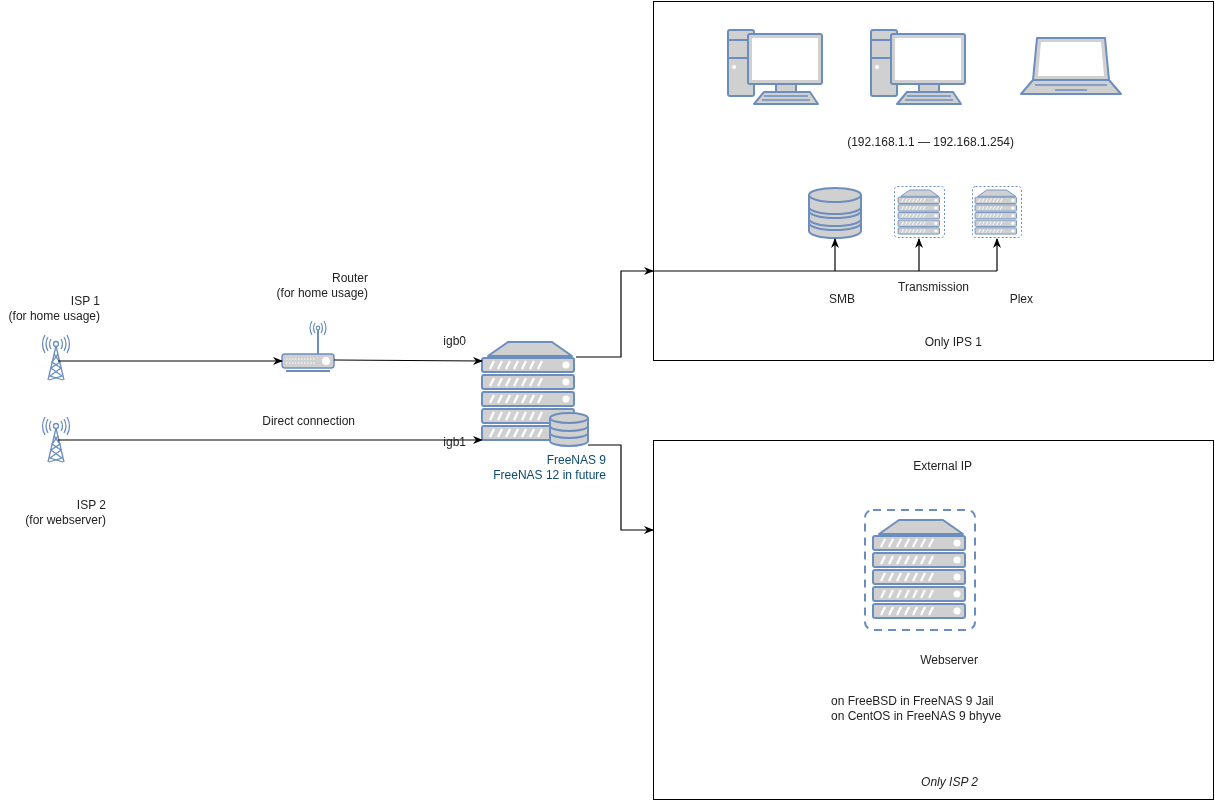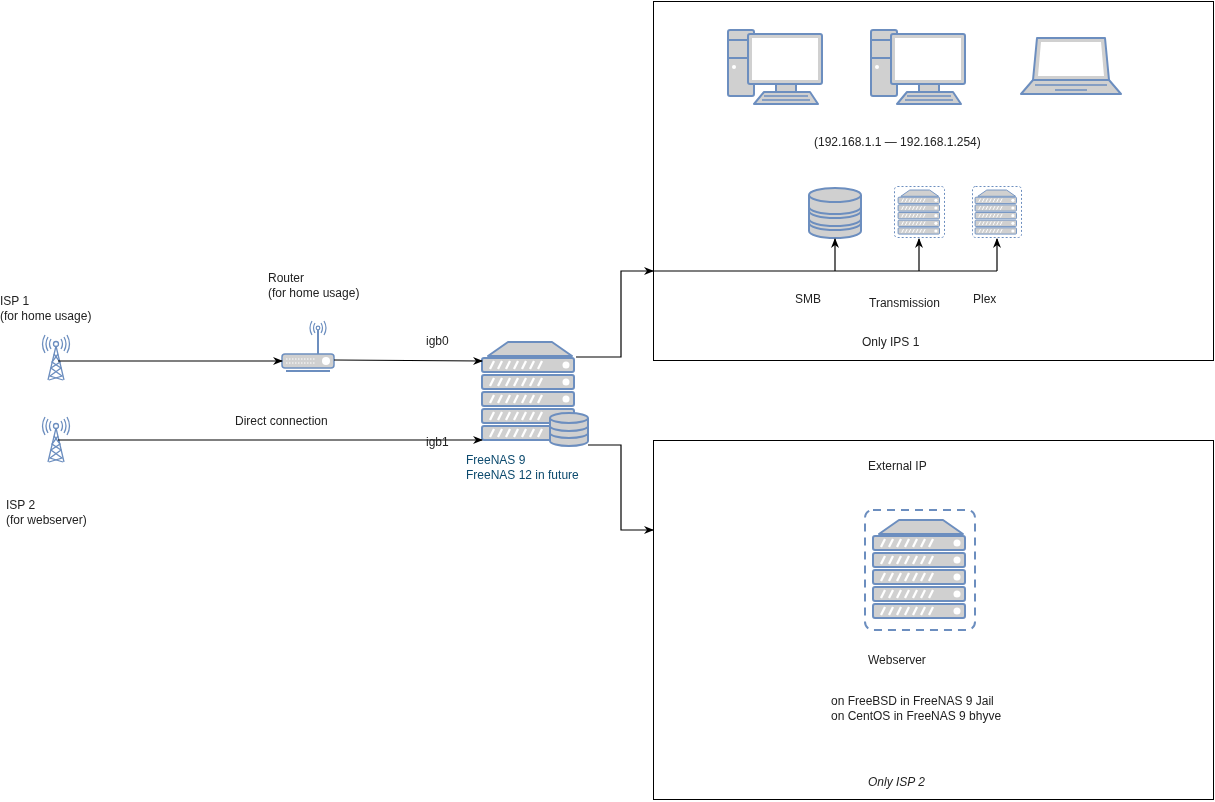--- a/index.html
+++ b/index.html
@@ -1,19 +1,19 @@
 <!DOCTYPE html>
 <html><head>
 <meta charset="utf-8">
 <style>
   html, body { margin: 0; padding: 0; background: #ffffff; }
   body { width: 1215px; height: 802px; position: relative; overflow: hidden;
          font-family: "Liberation Sans", sans-serif; font-size: 12px; color: #222; }
   svg#canvas { position: absolute; left: 0; top: 0; }
-  .lbl { position: absolute; text-align: left; line-height: 15px; white-space: nowrap; }
+  .lbl { position: absolute; text-align: right; line-height: 15px; white-space: nowrap; }
   .blue { color: #0c4a6e; }
   .left { text-align: left; }
 </style>
 </head>
 <body>
 
 <svg id="canvas" width="1215" height="802" viewBox="0 0 1215 802" xmlns="http://www.w3.org/2000/svg">
   <defs>
     <marker id="arrow" markerWidth="10" markerHeight="10" refX="9" refY="5" orient="auto" markerUnits="userSpaceOnUse">
       <path d="M0,1 L10,5 L0,9 L3,5 Z" fill="#000"></path>
@@ -186,21 +186,21 @@
 <div class="lbl" style="left:235px;top:414px;width:120px;">Direct connection</div>
 <div class="lbl" style="left:426px;top:334px;width:40px;">igb0</div>
 <div class="lbl" style="left:426px;top:435px;width:40px;">igb1</div>
 <div class="lbl blue" style="left:466px;top:453px;width:140px;">
   <div>FreeNAS 9</div>
   <div>FreeNAS 12 in future</div>
 </div>
 
 <div class="lbl" style="left:814px;top:135px;width:200px;">(192.168.1.1 — 192.168.1.254)</div>
 <div class="lbl" style="left:795px;top:292px;width:60px;">SMB</div>
-<div class="lbl" style="left:869px;top:296px;width:100px;">Transmission</div>
+<div class="lbl" style="left:869px;top:280px;width:100px;">Transmission</div>
 <div class="lbl" style="left:973px;top:292px;width:60px;">Plex</div>
 <div class="lbl" style="left:862px;top:335px;width:120px;">Only IPS 1</div>
 
 <div class="lbl" style="left:868px;top:459px;width:104px;">External IP</div>
 <div class="lbl" style="left:868px;top:653px;width:110px;">Webserver</div>
 <div class="lbl left" style="left:831px;top:694px;">
   <div>on FreeBSD in FreeNAS 9 Jail</div>
   <div>on CentOS in FreeNAS 9 bhyve</div>
 </div>
 <div class="lbl" style="left:868px;top:775px;width:110px;font-style:italic;">Only ISP 2</div>

